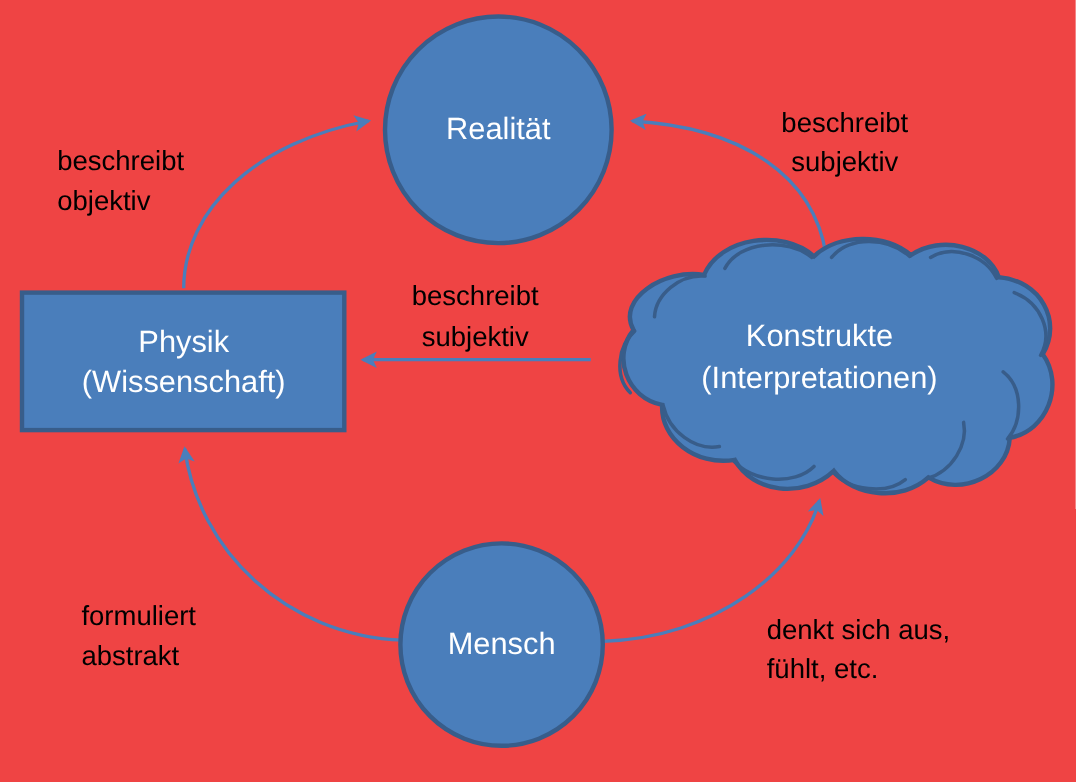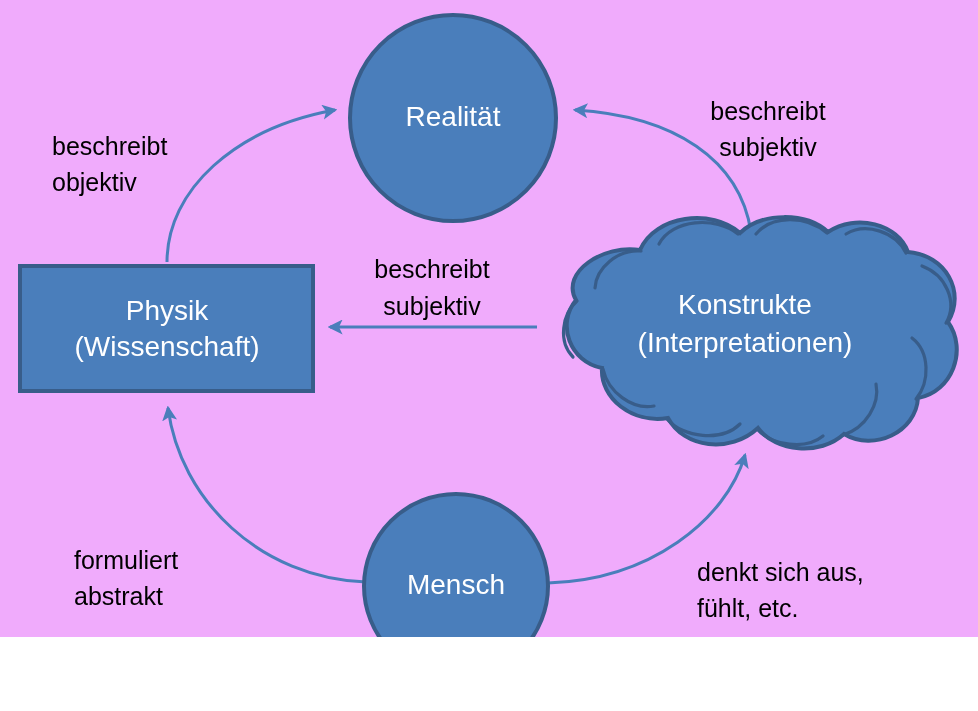--- a/index.html
+++ b/index.html
@@ -6,22 +6,22 @@
     margin: 0;
     padding: 0;
     background: #ffffff;
   }
   body {
     font-family: "Liberation Sans", sans-serif;
   }
   #canvas {
     position: relative;
     width: 978px;
-    height: 637px;
-    background: #f0abfc;
+    height: 711px;
+    background: #ef4444;
     overflow: hidden;
   }
   #diagram-svg {
     position: absolute;
     left: 0;
     top: 0;
     width: 978px;
     height: 711px;
   }
   .node-label {

